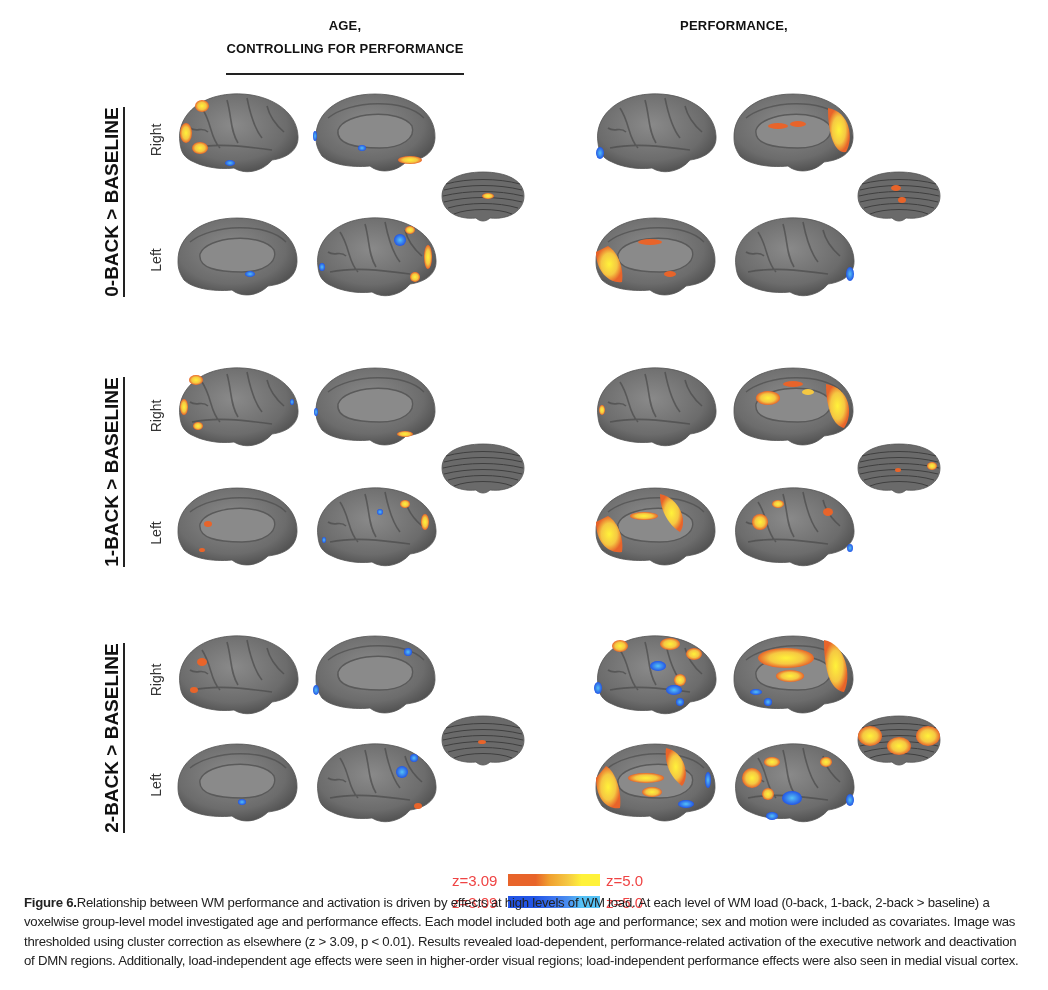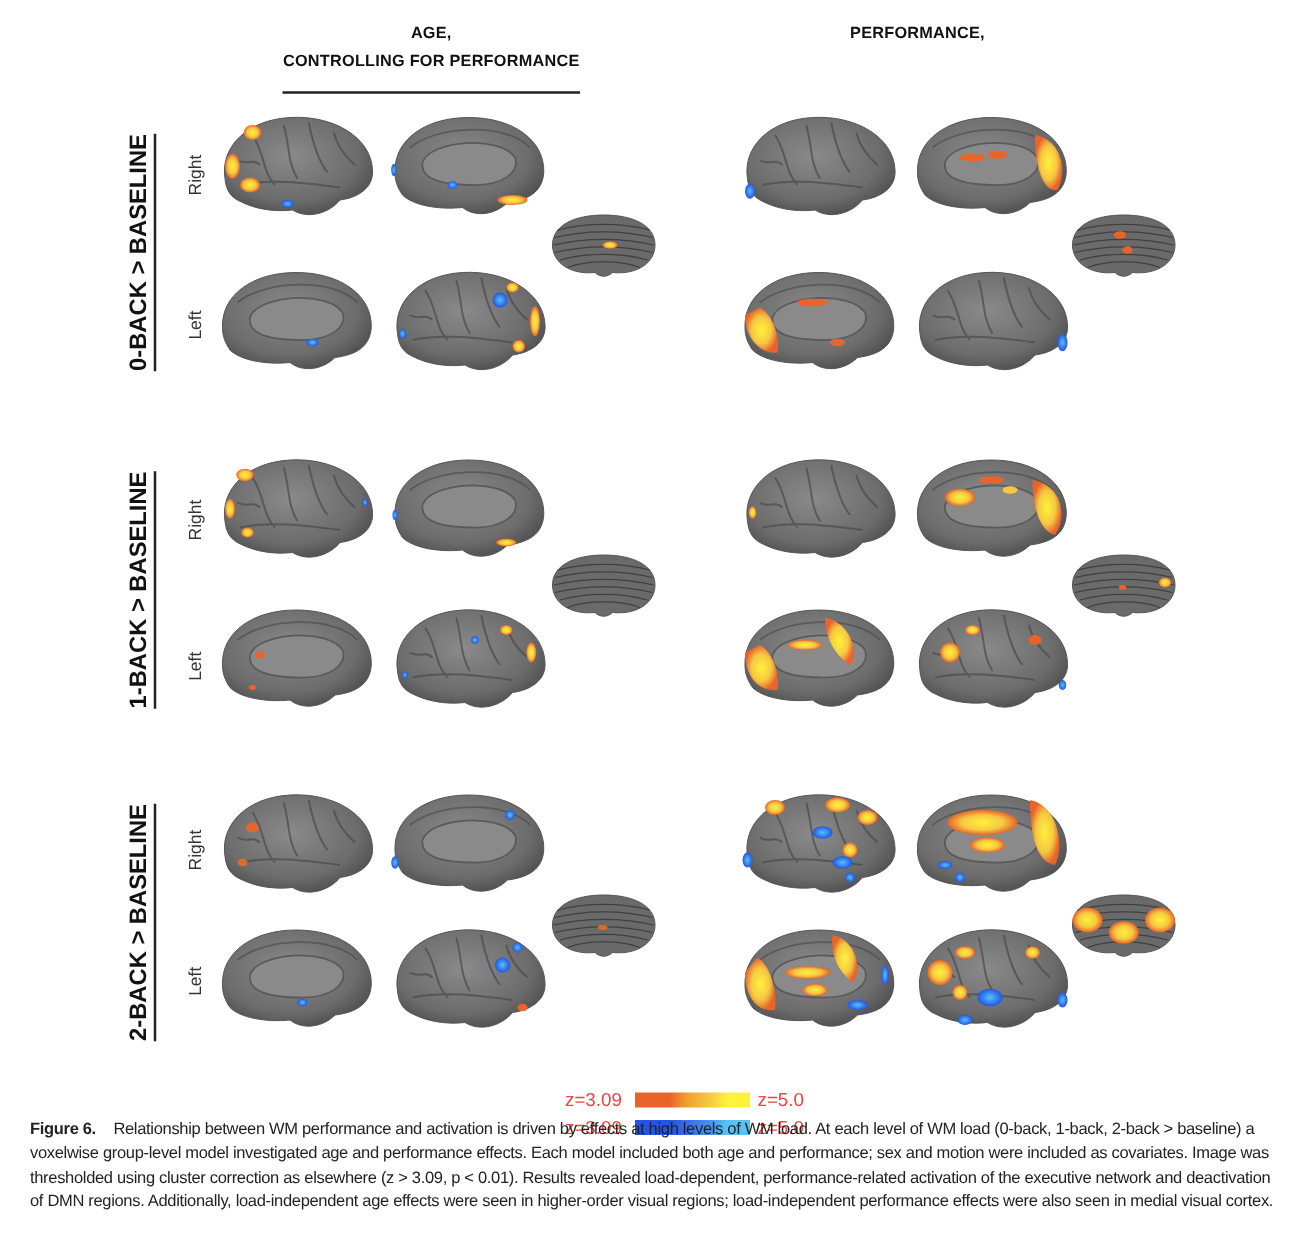--- a/index.html
+++ b/index.html
@@ -7,21 +7,21 @@
   .col-head{position:absolute;top:14px;text-align:center;font-weight:bold;font-size:13px;line-height:23px;letter-spacing:0.2px;font-family:"Liberation Sans",sans-serif;}
   .col-head .sub{border-bottom:2px solid #222;padding-bottom:13px;display:inline-block;}
   .row-label{position:absolute;transform:rotate(-90deg);transform-origin:center center;font-weight:bold;font-size:19px;white-space:nowrap;border-bottom:2px solid #222;line-height:22px;}
   .side-label{position:absolute;transform:rotate(-90deg);transform-origin:center center;font-size:14px;color:#333;white-space:nowrap;}
   .brain{position:absolute;}
   .legend{position:absolute;left:452px;top:835px;font-size:15px;color:#ef4444;margin-top:34px;}
   .legend-row{display:flex;align-items:center;height:22px;}
   .legend-row .zl{width:52px;}
   .bar{width:92px;height:12px;margin:0 6px 0 4px;}
   .caption{position:absolute;left:24px;top:893px;width:1000px;font-size:13.2px;line-height:19.4px;color:#222;font-family:"Liberation Sans",sans-serif;letter-spacing:-0.25px;}
-  .caption b{font-weight:bold;margin-right:14px;}
+  .caption b{font-weight:bold;}
 </style>
 </head>
 <body>
 
 <svg width="0" height="0" style="position:absolute">
   <defs>
     <radialGradient id="g-cortex" cx="45%" cy="40%" r="65%">
       <stop offset="0%" stop-color="#8a8a8a"></stop>
       <stop offset="70%" stop-color="#6c6c6c"></stop>
       <stop offset="100%" stop-color="#4c4c4c"></stop>

